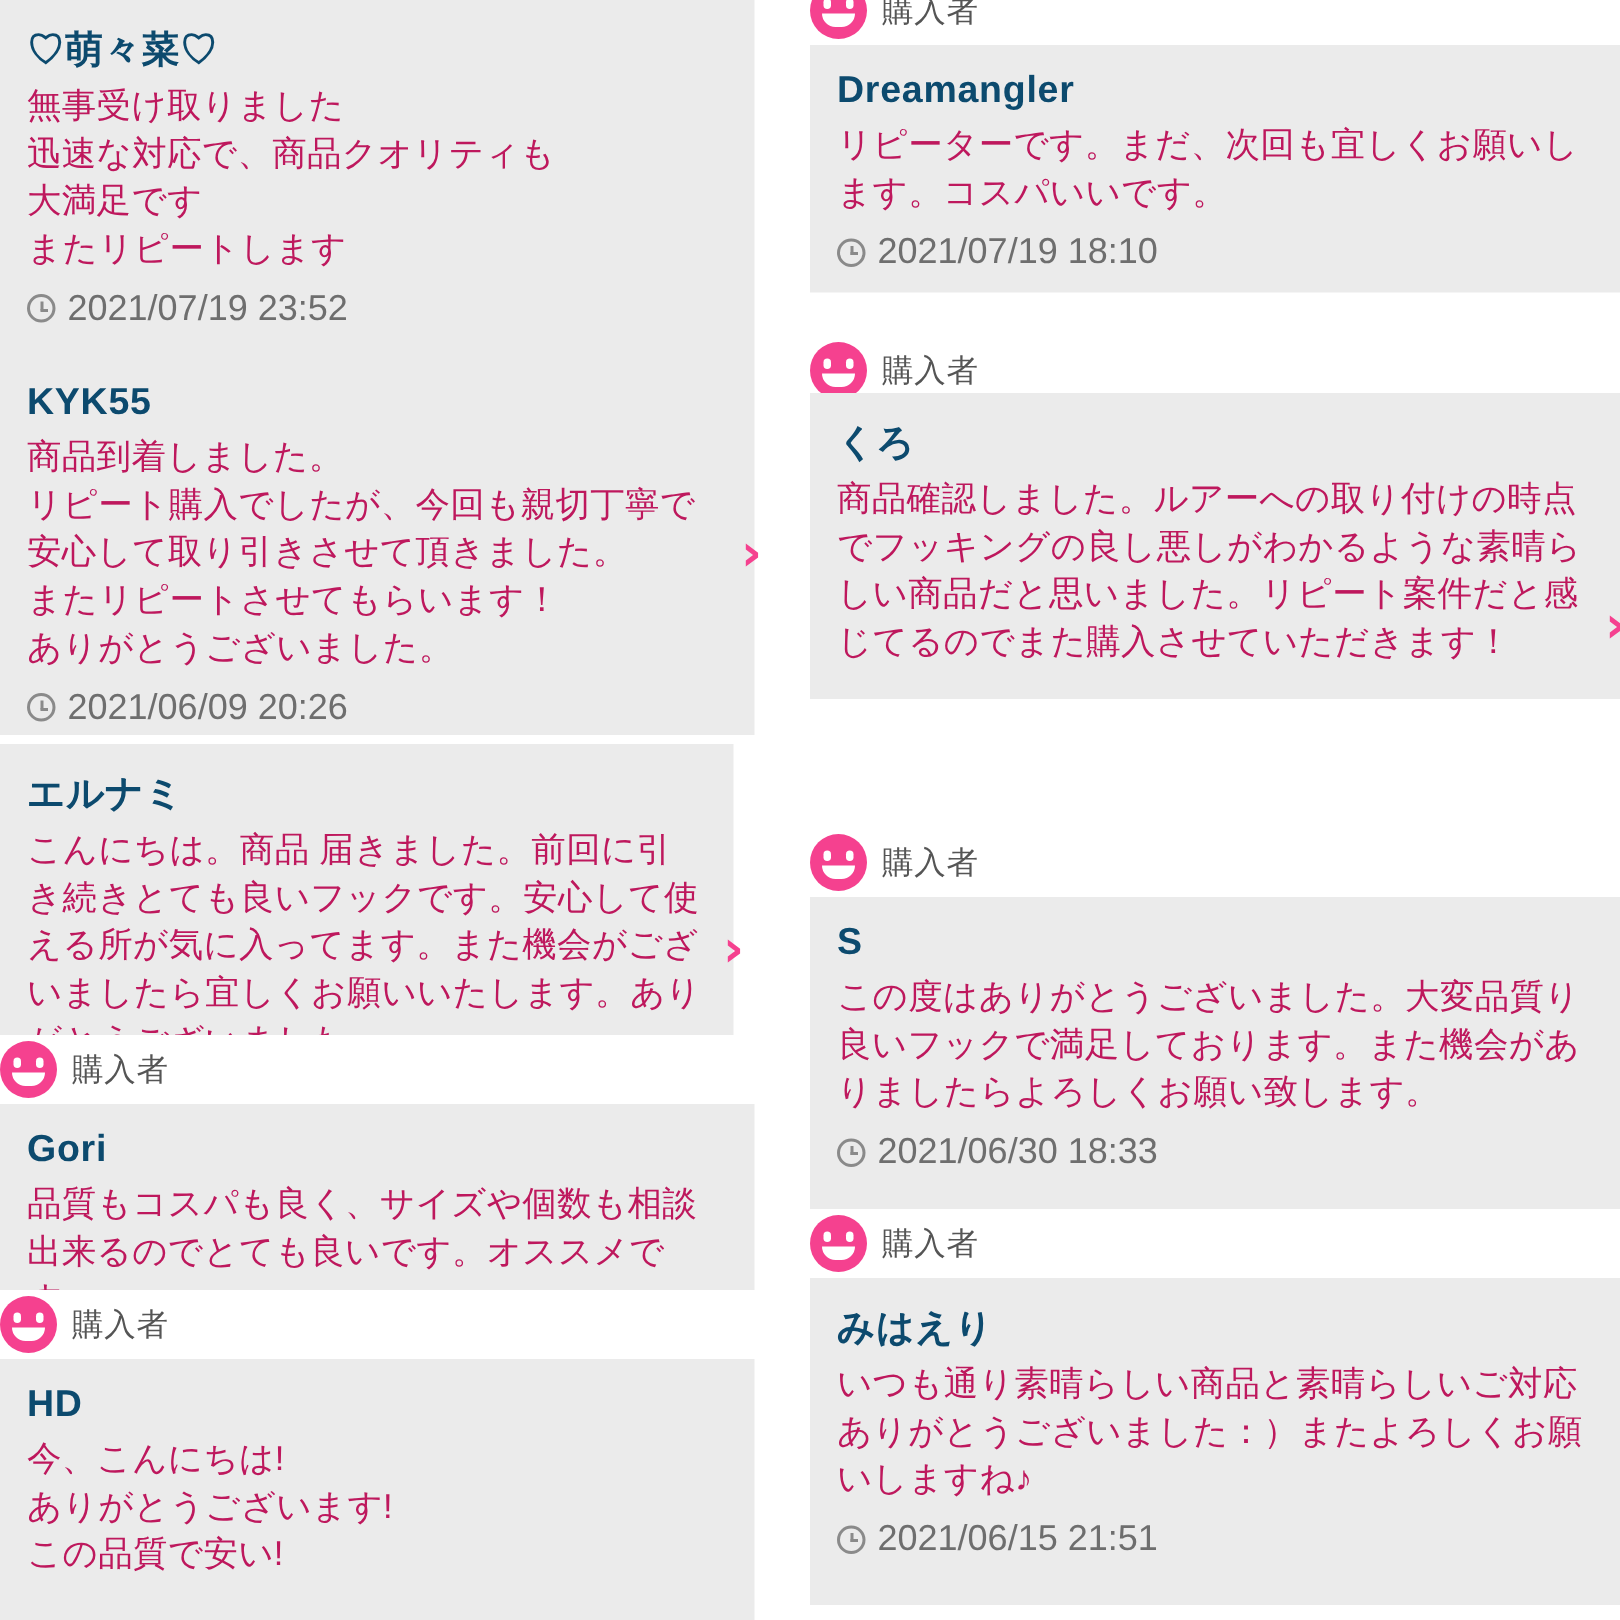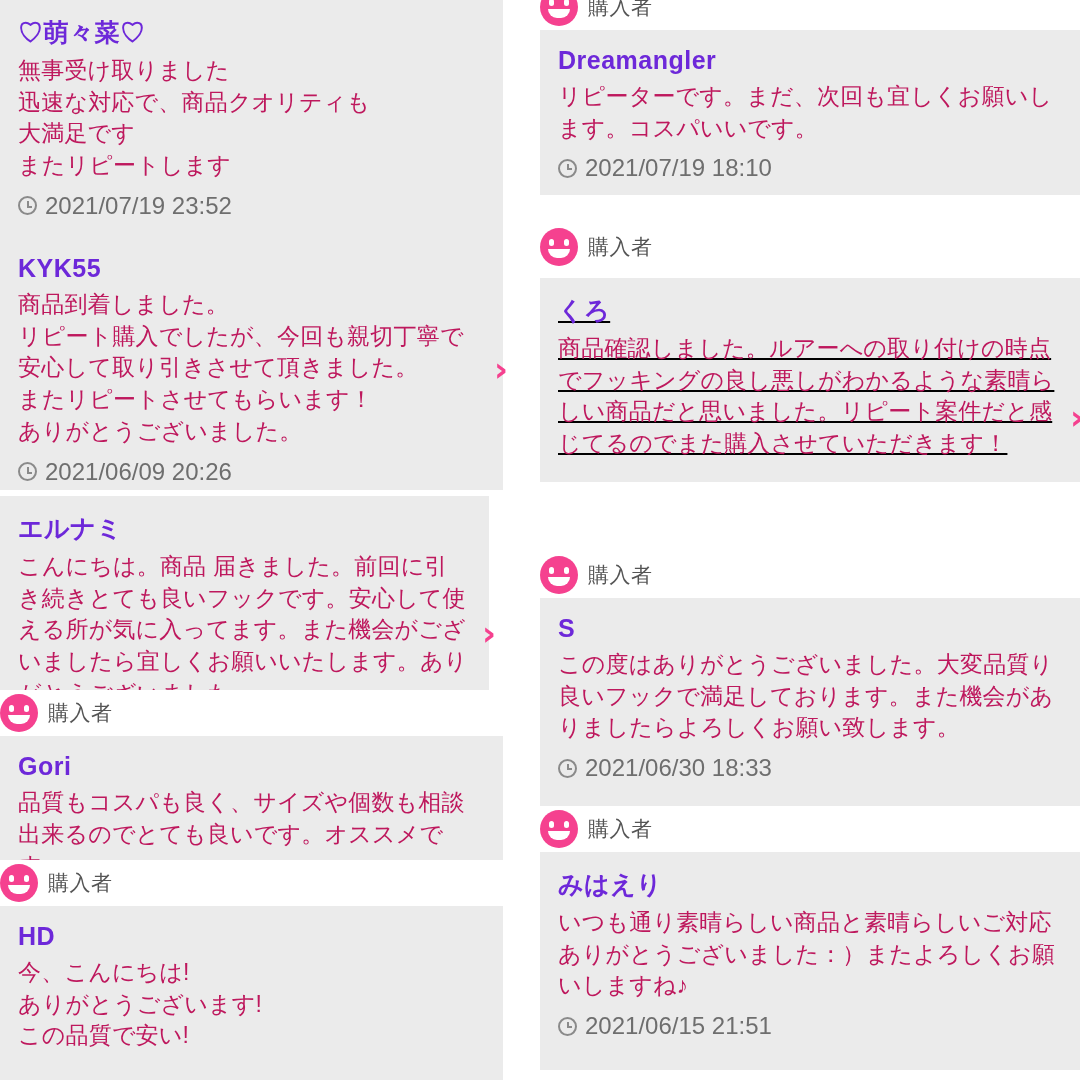--- a/index.html
+++ b/index.html
@@ -76,21 +76,21 @@
     border-radius: 0 0 12px 12px;
   }
   .buyer-label {
     font-size: 21px;
     color: #555555;
     letter-spacing: 0.5px;
   }
   .rv-name {
     font-weight: bold;
     font-size: 25px;
-    color: #6d28d9;
+    color: #0c4a6e;
     padding: 0 0 6px 0;
     letter-spacing: 0.5px;
   }
   .rv-body {
     font-size: 23px;
     line-height: 1.38;
     color: #be185d;
     white-space: pre-line;
     letter-spacing: 0.2px;
   }
@@ -216,21 +216,21 @@
         <span class="clock"></span>
         <span>2021/07/19 18:10</span>
       </div>
     </div>
 
     <div class="reviewer-bar" style="left:0; top:224px; width:540px;">
       <div class="face"></div>
       <span class="buyer-label">購入者</span>
     </div>
 
-    <div class="review pad" style="left:0; top:278px; width:540px; height:204px;text-decoration:underline;">
+    <div class="review pad" style="left:0; top:262px; width:540px; height:204px;">
       <div class="rv-name">くろ</div>
       <div class="rv-body">商品確認しました。ルアーへの取り付けの時点でフッキングの良し悪しがわかるような素晴らしい商品だと思いました。リピート案件だと感じてるのでまた購入させていただきます！</div>
     </div>
 
     <div class="chev" style="left:530px; top:400px;">›</div>
 
     <div class="reviewer-bar" style="left:0; top:552px; width:540px;">
       <div class="face"></div>
       <span class="buyer-label">購入者</span>
     </div>

